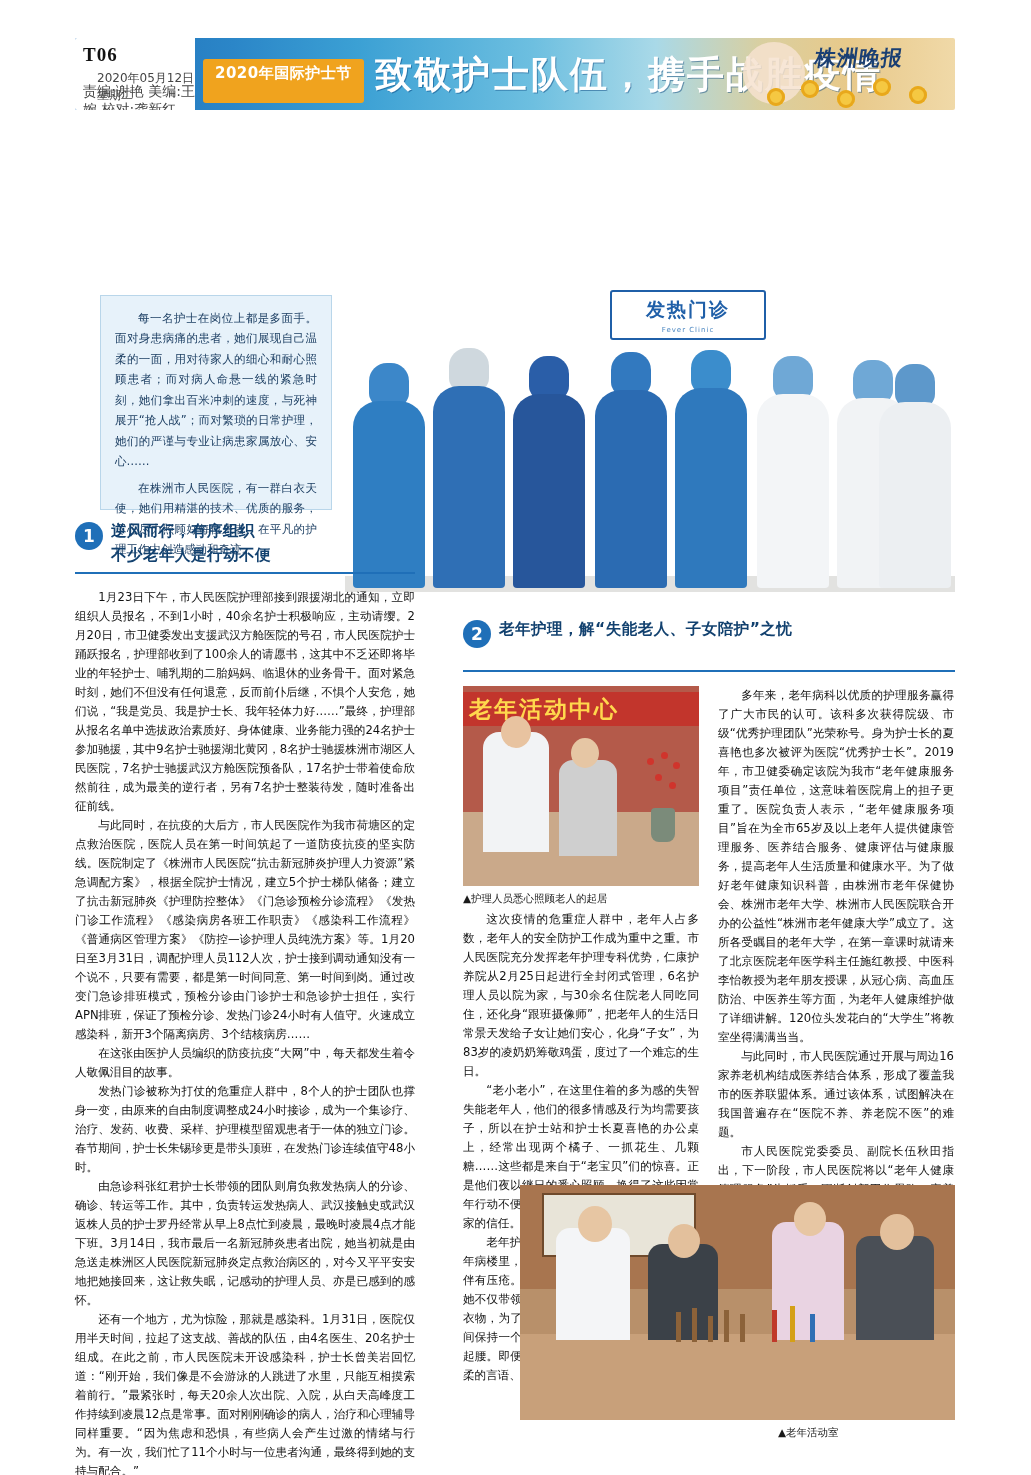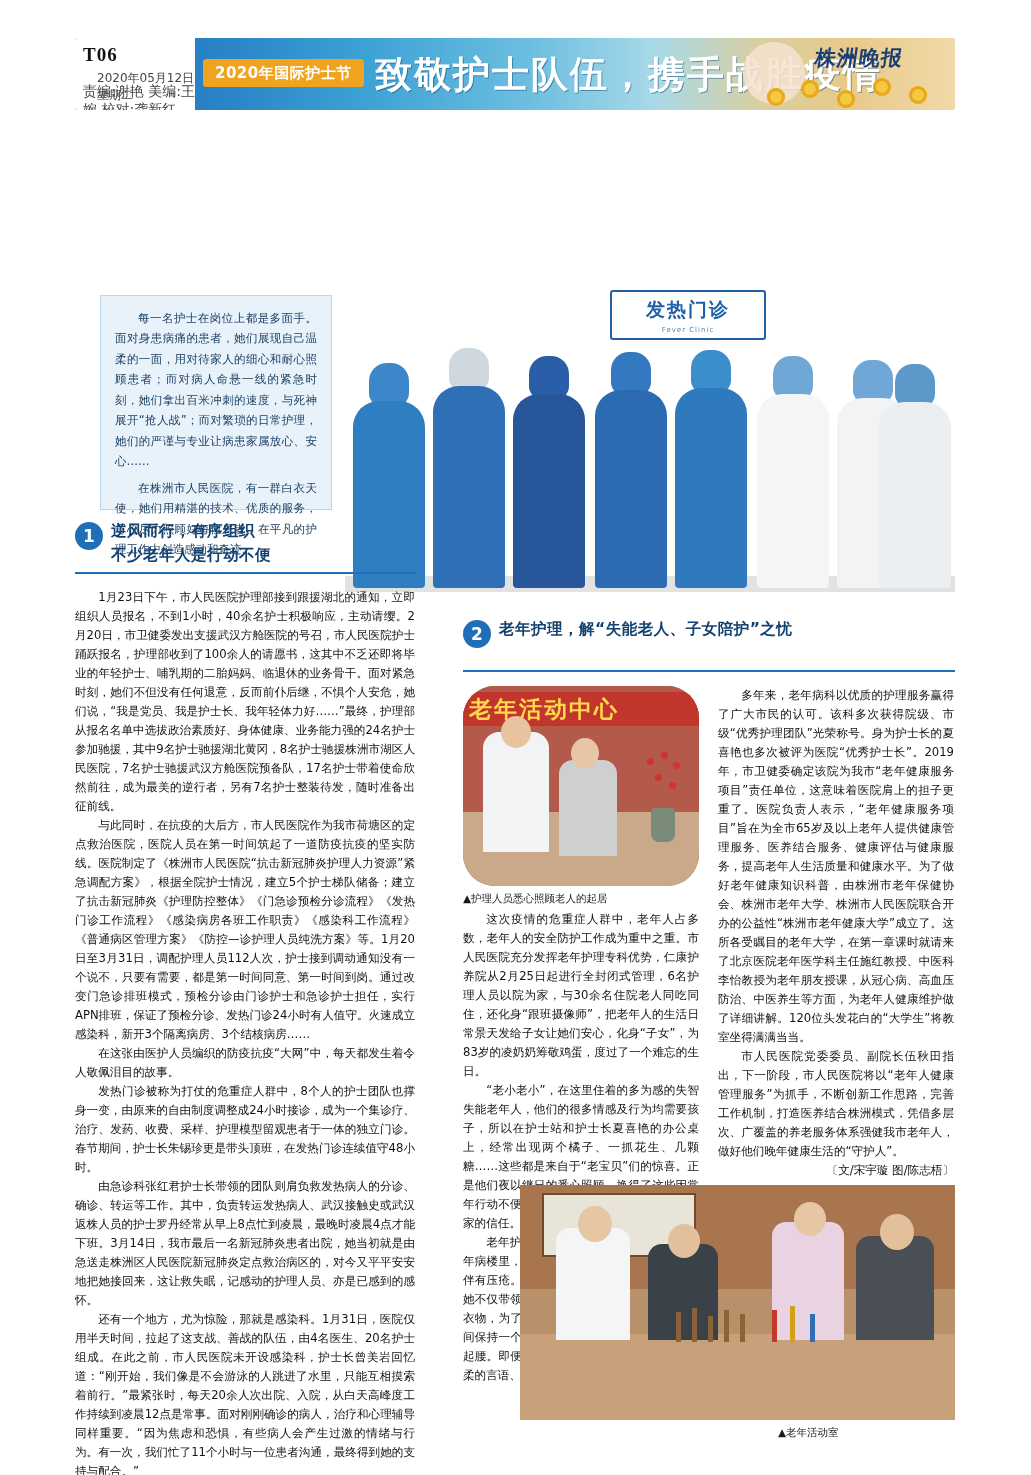--- a/index.html
+++ b/index.html
@@ -7,21 +7,21 @@
   .page{position:relative;width:1031px;height:1475px;}
 
   
   .masthead{position:absolute;left:75px;top:38px;width:880px;height:72px;
     background:linear-gradient(90deg,#1f6fb8 0%,#2b86c8 18%,#3ba0d4 32%,#6dbfe0 52%,#a9d9e8 66%,#d9cfa0 78%,#e8c98a 88%,#f0d9a8 100%);
     border-radius:2px;overflow:hidden;}
   .masthead-left{position:absolute;left:0;top:0;width:120px;height:72px;background:#ffffff;}
   .mh-pageno{position:absolute;left:8px;top:6px;font-size:19px;font-weight:bold;color:#111;letter-spacing:1px;font-family:"Liberation Serif",serif;}
   .mh-date{position:absolute;left:22px;top:32px;font-size:12px;color:#444;}
   .mh-staff{position:absolute;left:8px;top:45px;font-size:14px;color:#444;}
-  .mh-badge{position:absolute;left:128px;top:21px;height:28px;line-height:28px;padding:0 12px;background:#f0a31e;color:#ffffff;
+  .mh-badge{position:absolute;left:128px;top:21px;height:44px;line-height:28px;padding:0 12px;background:#f0a31e;color:#ffffff;
     font-size:15px;font-weight:bold;border-radius:3px;letter-spacing:0.5px;}
   .mh-title{position:absolute;left:300px;top:12px;font-size:37px;font-weight:bold;color:#ffffff;letter-spacing:2px;
     font-family:"DejaVu Sans",sans-serif;text-shadow:1px 1px 0 rgba(0,60,120,.45);}
   .mh-logo{position:absolute;right:10px;top:6px;width:130px;height:34px;}
   .mh-logo span{font-family:"Liberation Serif",serif;font-size:21px;color:#1a3f73;font-weight:bold;letter-spacing:1px;
     display:block;transform:skewX(-8deg);}
   .mh-flowers{position:absolute;right:8px;bottom:2px;width:190px;height:34px;}
   .flower{position:absolute;width:18px;height:18px;border-radius:50%;background:#f5c842;box-shadow:0 0 0 3px #e8a81c inset;}
   .mh-face{position:absolute;right:150px;top:4px;width:62px;height:62px;border-radius:50%;background:#f6e2cf;opacity:.85;}
 
@@ -53,21 +53,21 @@
     background:#1f6fb8;color:#fff;font-size:17px;font-weight:bold;text-align:center;line-height:28px;}
   .sec .lines{position:absolute;left:36px;top:0;}
   .sec .l1,.sec .l2{font-size:15.5px;font-weight:bold;color:#12416f;line-height:1.52;letter-spacing:0.5px;}
   .sec-rule{position:absolute;height:2px;background:#1f6fb8;}
 
   
   .col{position:absolute;font-size:11.6px;line-height:1.64;text-align:justify;color:#111;}
   .col p{margin:0;text-indent:2em;}
 
   
-  .photo-mid{position:absolute;left:463px;top:686px;width:236px;height:200px;overflow:hidden;background:#8c5a3c;border-radius:32px;}
+  .photo-mid{position:absolute;left:463px;top:686px;width:236px;height:200px;overflow:hidden;background:#8c5a3c;}
   .pm-wall{position:absolute;left:0;top:0;width:236px;height:126px;background:#b45a4a;}
   .pm-banner{position:absolute;left:0;top:6px;width:236px;height:34px;background:#c2352c;}
   .pm-banner span{display:block;padding-left:6px;font-size:23px;font-weight:bold;color:#ffd84d;letter-spacing:2px;line-height:34px;}
   .pm-floor{position:absolute;left:0;bottom:0;width:236px;height:74px;background:#caa98a;}
   .pm-nurse{position:absolute;left:20px;top:46px;width:66px;height:120px;background:#f2f3f5;border-radius:16px 16px 0 0;}
   .pm-nurse-h{position:absolute;left:38px;top:30px;width:30px;height:32px;border-radius:50%;background:#e8c3a0;}
   .pm-elder{position:absolute;left:96px;top:74px;width:58px;height:96px;background:#cfcfcf;border-radius:14px 14px 0 0;}
   .pm-elder-h{position:absolute;left:108px;top:52px;width:28px;height:30px;border-radius:50%;background:#e6c6a4;}
   .pm-vase{position:absolute;right:14px;top:66px;width:44px;height:90px;}
   .pm-vase .v{position:absolute;bottom:0;left:10px;width:24px;height:34px;background:#7b8b7a;border-radius:4px 4px 8px 8px;}
@@ -208,20 +208,21 @@
   <div class="cap-mid">▲护理人员悉心照顾老人的起居</div>
 
   <div class="col" style="left:463px;top:910px;width:236px;">
     <p>这次疫情的危重症人群中，老年人占多数，老年人的安全防护工作成为重中之重。市人民医院充分发挥老年护理专科优势，仁康护养院从2月25日起进行全封闭式管理，6名护理人员以院为家，与30余名住院老人同吃同住，还化身“跟班摄像师”，把老年人的生活日常景天发给子女让她们安心，化身“子女”，为83岁的凌奶奶筹敬鸡蛋，度过了一个难忘的生日。</p>
     <p>“老小老小”，在这里住着的多为感的失智失能老年人，他们的很多情感及行为均需要孩子，所以在护士站和护士长夏喜艳的办公桌上，经常出现两个橘子、一抓花生、几颗糖……这些都是来自于“老宝贝”们的惊喜。正是他们夜以继日的悉心照顾，换得了这些因常年行动不便、病痛缠身而住格“不太好”的老人家的信任。</p>
     <p>老年护理是一项“慢工出细活”的工作。老年病楼里，不少老年人是行动不便，身上经常伴有压疮。护士长夏喜艳看在眼里急在心上，她不仅带领护士为老人翻身擦洗、更换体位、衣物，为了清理压疮，常常要弯腰弓背地长时间保持一个姿势，每次俯下来，她都累得直不起腰。即便如此，离开病房时，她仍要把最温柔的言语、最温暖的微笑留给床上的病患。</p>
   </div>
 
   <div class="col" style="left:718px;top:686px;width:236px;">
     <p>多年来，老年病科以优质的护理服务赢得了广大市民的认可。该科多次获得院级、市级“优秀护理团队”光荣称号。身为护士长的夏喜艳也多次被评为医院“优秀护士长”。2019年，市卫健委确定该院为我市“老年健康服务项目”责任单位，这意味着医院肩上的担子更重了。医院负责人表示，“老年健康服务项目”旨在为全市65岁及以上老年人提供健康管理服务、医养结合服务、健康评估与健康服务，提高老年人生活质量和健康水平。为了做好老年健康知识科普，由株洲市老年保健协会、株洲市老年大学、株洲市人民医院联合开办的公益性“株洲市老年健康大学”成立了。这所各受瞩目的老年大学，在第一章课时就请来了北京医院老年医学科主任施红教授、中医科李怡教授为老年朋友授课，从冠心病、高血压防治、中医养生等方面，为老年人健康维护做了详细讲解。120位头发花白的“大学生”将教室坐得满满当当。</p>
+    <p>与此同时，市人民医院通过开展与周边16家养老机构结成医养结合体系，形成了覆盖我市的医养联盟体系。通过该体系，试图解决在我国普遍存在“医院不养、养老院不医”的难题。</p>
     <p>市人民医院党委委员、副院长伍秋田指出，下一阶段，市人民医院将以“老年人健康管理服务”为抓手，不断创新工作思路，完善工作机制，打造医养结合株洲模式，凭借多层次、广覆盖的养老服务体系强健我市老年人，做好他们晚年健康生活的“守护人”。</p>
     <p style="text-align:right;text-indent:0;">〔文/宋宇璇 图/陈志梧〕</p>
   </div>
 
   <div class="photo-bot">
     <div class="pb-wall"></div>
     <div class="pb-board"></div>
     <div class="pb-table"></div>
 
     <div class="pb-p" style="left:36px;width:74px;height:112px;background:#f4f5f7;"></div>

